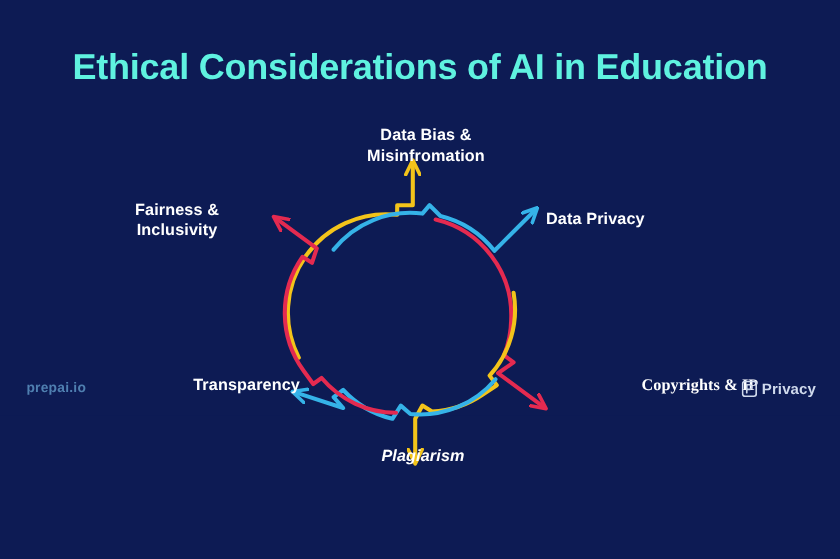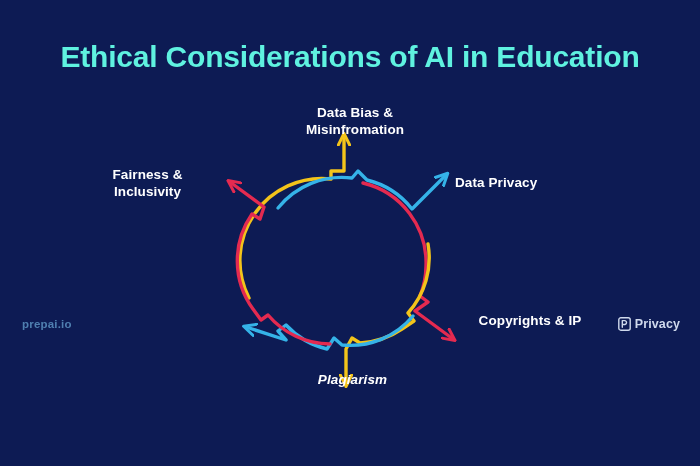--- a/index.html
+++ b/index.html
@@ -54,21 +54,21 @@
     position: absolute;
     color: #ffffff;
     font-size: 13.5px;
     font-weight: 700;
     line-height: 1.25;
     letter-spacing: 0.1px;
     white-space: pre-line;
   }
   .nl-top     { left: 270px; top: 105px;  width: 170px; text-align: center; }
   .nl-upright { left: 455px; top: 175px;  width: 175px; text-align: left;   }
-  .nl-lowright{ left: 440px; top: 313px;  width: 180px; text-align: center;   }
+  .nl-lowright{ left: 452px; top: 313px;  width: 180px; text-align: right; font-family: Liberation Serif, serif;   }
   .nl-bottom  { left: 265px; top: 372px;  width: 175px; text-align: center; font-style: italic; }
   .nl-lowleft { left: 60px;  top: 313px;  width: 190px; text-align: right;  }
   .nl-upleft  { left: 60px;  top: 167px;  width: 175px; text-align: center;  }
 
   
   #footer-left {
     position: absolute;
     left: 22px;
     bottom: 16px;
     color: #4f7fb0;
@@ -168,20 +168,21 @@
 
   <div class="node-label nl-top">Data Bias &amp;
 Misinfromation</div>
 
   <div class="node-label nl-upright">Data Privacy</div>
 
   <div class="node-label nl-lowright">Copyrights &amp; IP</div>
 
   <div class="node-label nl-bottom">Plagiarism</div>
 
+  <div class="node-label nl-lowleft">Transparency</div>
 
   <div class="node-label nl-upleft">Fairness &amp;
 Inclusivity</div>
 
   <div id="footer-left">prepai.io</div>
 
   <div id="footer-right">
     <svg id="brand-mark" width="13" height="14" viewBox="0 0 13 14">
       <rect x="0.8" y="0.8" width="11.4" height="12.4" rx="2" fill="none" stroke="#cfd9ec" stroke-width="1.4"></rect>
       <path d="M 4.3 10.3 L 4.3 3.6 L 7 3.6 A 2 2 0 0 1 7 7.5 L 4.3 7.5" fill="none" stroke="#cfd9ec" stroke-width="1.4" stroke-linecap="round" stroke-linejoin="round"></path>

